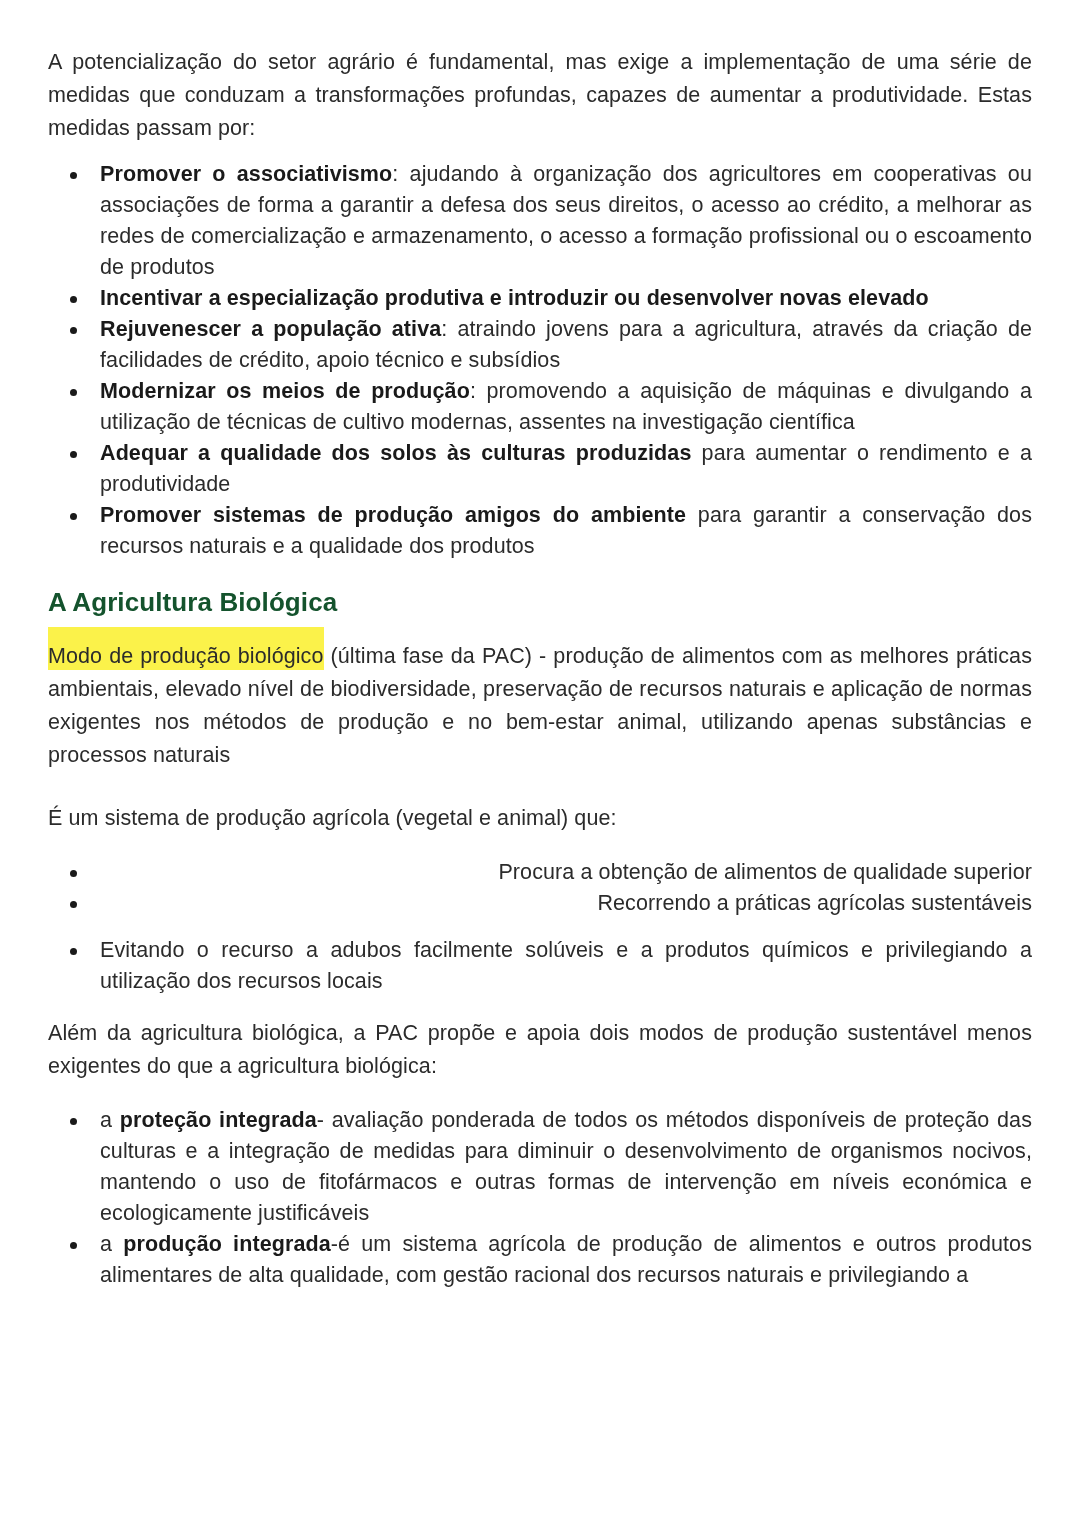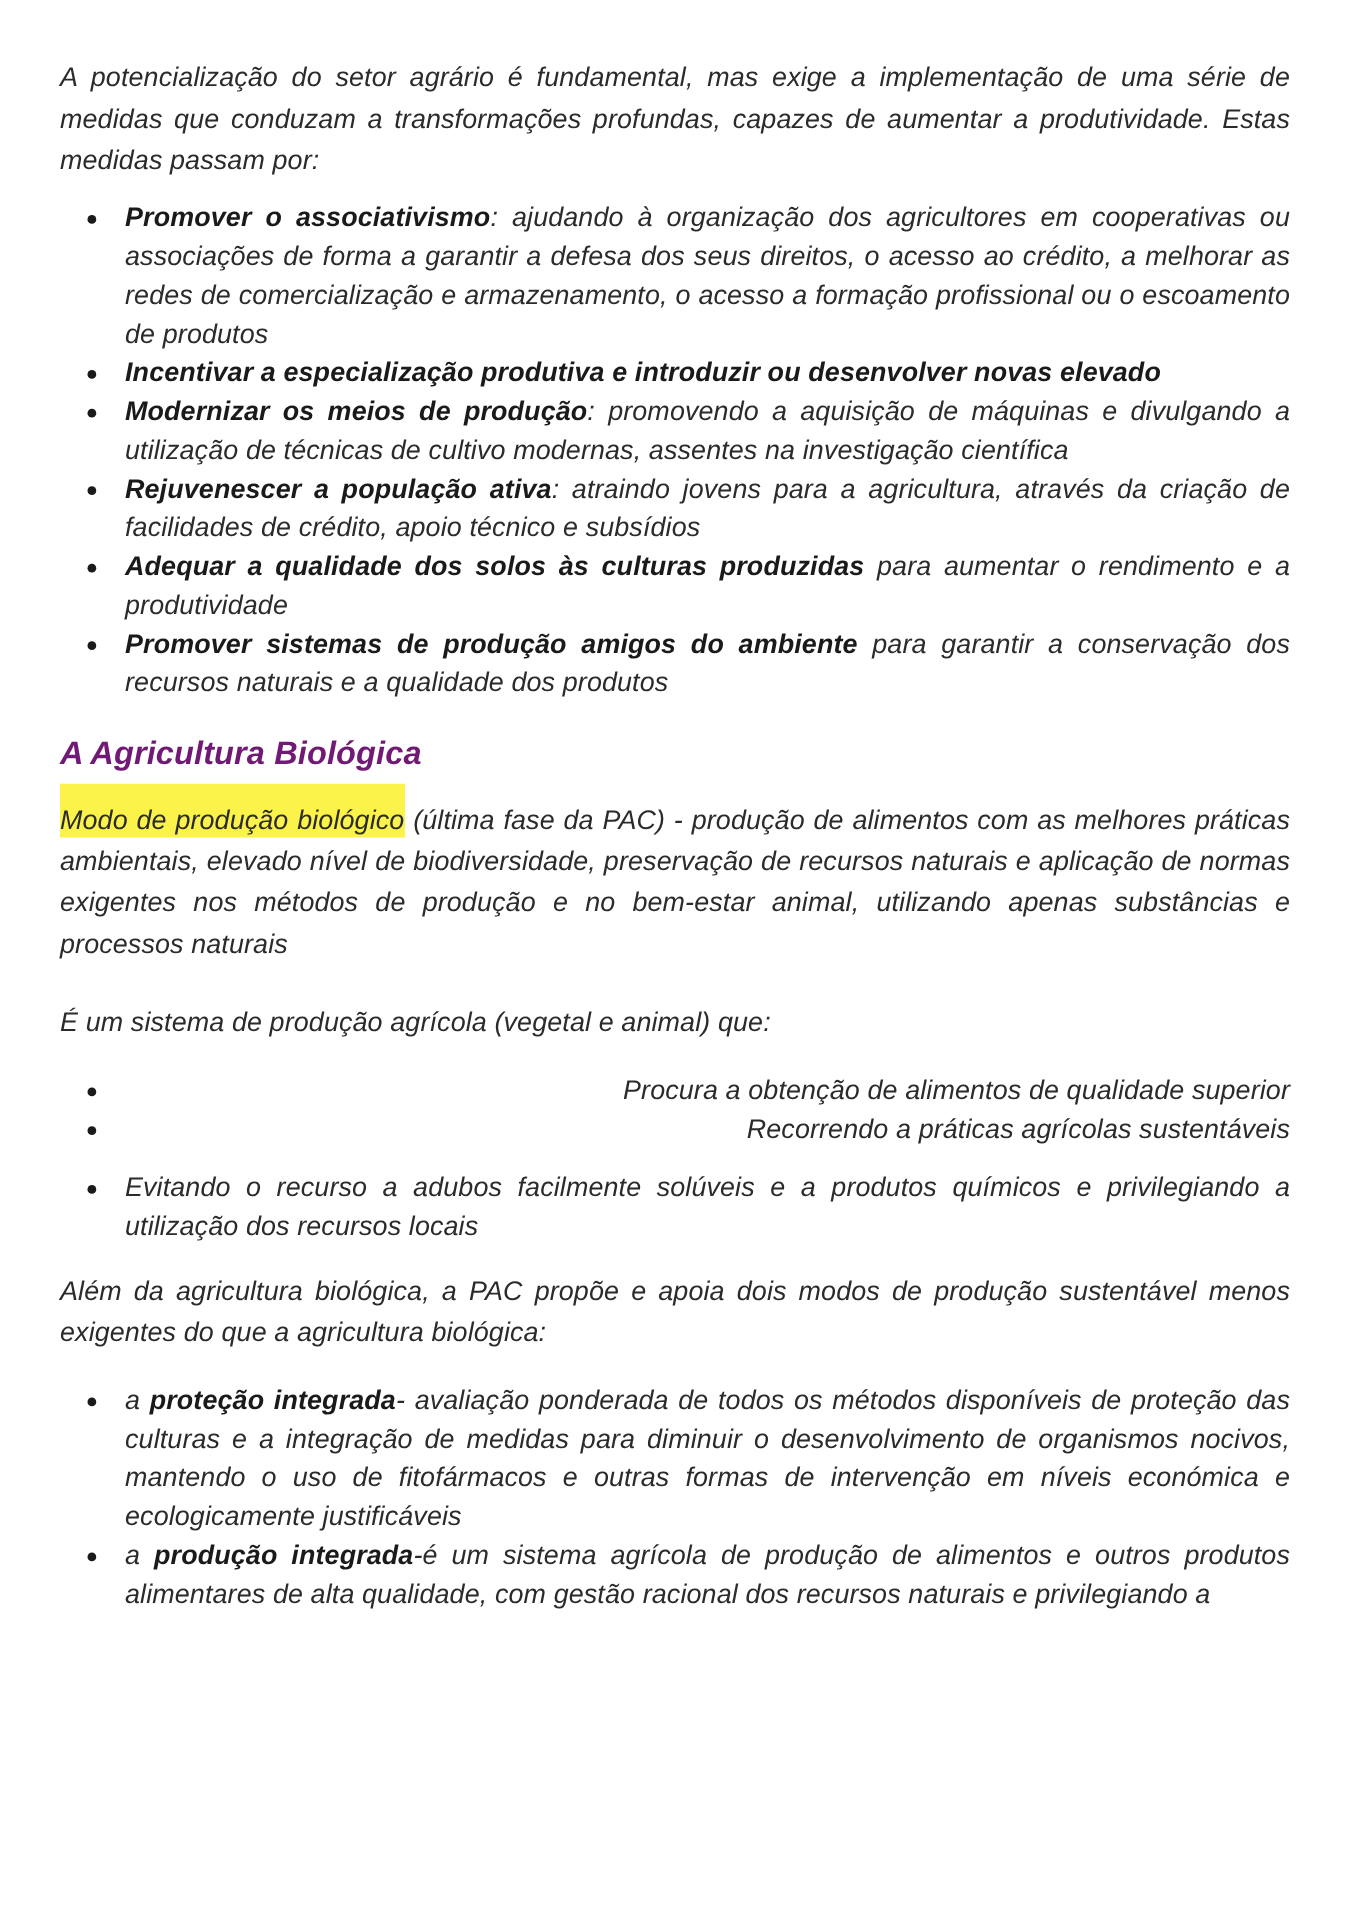--- a/index.html
+++ b/index.html
@@ -14,21 +14,20 @@
     color: #2b2b2b;
     -webkit-font-smoothing: antialiased;
   }
   .page {
     position: relative;
     width: 1080px;
     min-height: 1526px;
     box-sizing: border-box;
     padding: 46px 48px 0 48px;
     background: #ffffff;
-    font-style: italic;
   }
   .para {
     font-size: 21.5px;
     line-height: 33px;
     text-align: justify;
     text-justify: inter-word;
     margin: 0 0 10px 0;
     letter-spacing: 0.1px;
   }
   .para.intro {
@@ -62,21 +61,21 @@
   .bullets.simple li {
     text-align: right;
   }
   b, strong {
     font-weight: bold;
     color: #1a1a1a;
   }
   h2.section-title {
     font-size: 26px;
     font-weight: bold;
-    color: #701a75;
+    color: #14532d;
     margin: 24px 0 22px 0;
     line-height: 32px;
     letter-spacing: 0.1px;
   }
   .hl {
     background: #fbf24a;
     padding: 17px 0 2px 0;
     box-decoration-break: clone;
     -webkit-box-decoration-break: clone;
   }
@@ -91,24 +90,24 @@
   <p class="para intro">A potencialização do setor agrário é fundamental, mas exige a implementação de uma série de medidas que conduzam a transformações profundas, capazes de aumentar a produtividade. Estas medidas passam por:</p>
 
   <ul class="bullets">
     <li>
       <b>Promover o associativismo</b><span>: ajudando à organização dos agricultores em cooperativas ou associações de forma a garantir a defesa dos seus direitos, o acesso ao crédito, a melhorar as redes de comercialização e armazenamento, o acesso a formação profissional ou o escoamento de produtos</span>
     </li>
     <li>
       <b> Incentivar a especialização produtiva e introduzir ou desenvolver novas elevado</b><span></span>
     </li>
     <li>
-      <b>Modernizar os meios de produção</b><span>: promovendo a aquisição de máquinas e divulgando a utilização de técnicas de cultivo modernas, assentes na investigação científica</span>
+      <b>Rejuvenescer a população ativa</b><span>: atraindo jovens para a agricultura, através da criação de facilidades de crédito, apoio técnico e subsídios</span>
     </li>
     <li>
-      <b>Rejuvenescer a população ativa</b><span>: atraindo jovens para a agricultura, através da criação de facilidades de crédito, apoio técnico e subsídios</span>
+      <b>Modernizar os meios de produção</b><span>: promovendo a aquisição de máquinas e divulgando a utilização de técnicas de cultivo modernas, assentes na investigação científica</span>
     </li>
     <li>
       <b>Adequar a qualidade dos solos às culturas produzidas</b><span> para aumentar o rendimento e a produtividade</span>
     </li>
     <li>
       <b>Promover sistemas de produção amigos do ambiente</b><span> para garantir a conservação dos recursos naturais e a qualidade dos produtos</span>
     </li>
   </ul>
 
   <h2 class="section-title">A Agricultura Biológica</h2>

